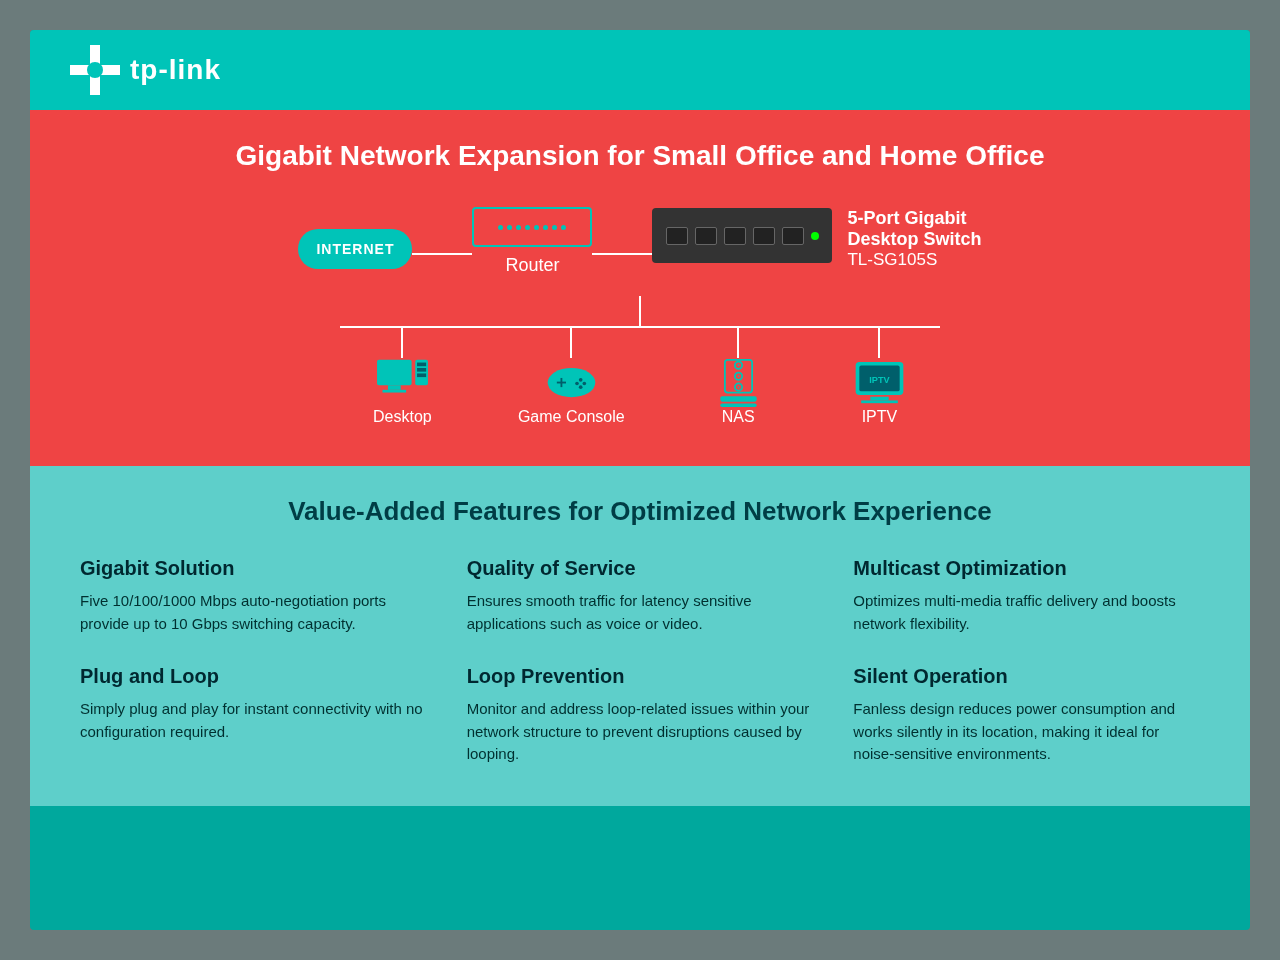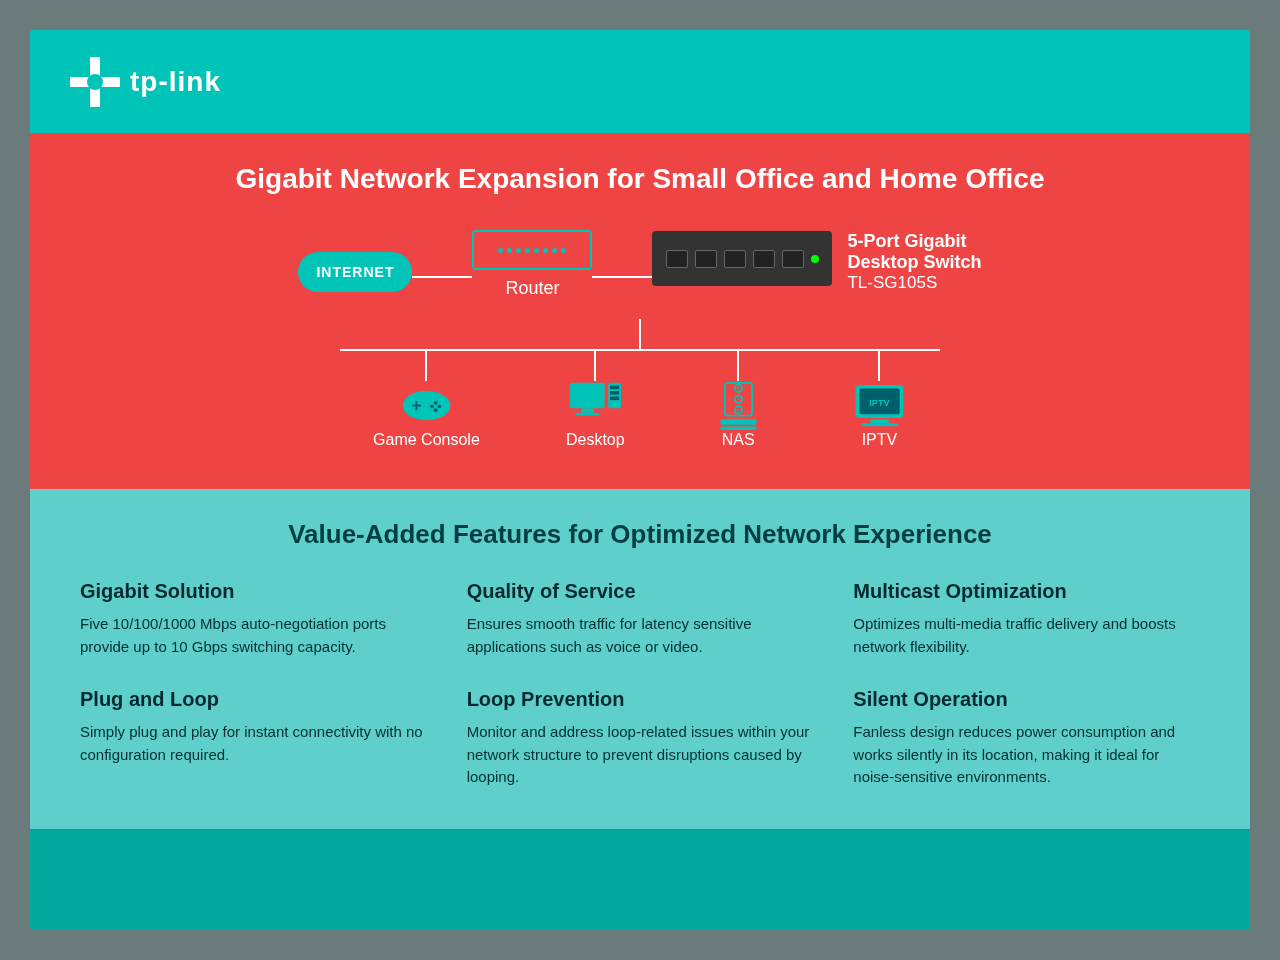--- a/index.html
+++ b/index.html
@@ -18,21 +18,21 @@
       left: 30px;
       right: 30px;
       bottom: 30px;
       background: #00a89d;
       border-radius: 4px;
     }
 
     
     .top-header {
       background: #00c4b8;
-      height: 103px;
+      height: 80px;
       display: flex;
       align-items: center;
       padding: 0 40px;
       border-radius: 4px 4px 0 0;
     }
 
     .tp-link-logo {
       display: flex;
       align-items: center;
       gap: 10px;
@@ -281,47 +281,47 @@
           <div style="color:white;font-size:18px;font-weight:bold;">Desktop Switch</div>
           <div style="color:white;font-size:17px;">TL-SG105S</div>
         </div>
       </div>
     </div>
 
     <div class="tree-section">
       <div class="tree-top-line"></div>
       <div class="tree-horizontal"></div>
       <div class="tree-branches">
+
+        <div class="branch">
+          <div class="branch-line"></div>
+          <svg class="device-svg" viewBox="0 0 60 55">
+            <rect x="2" y="2" width="38" height="28" rx="2" fill="#00c4b8"></rect>
+            <rect x="14" y="30" width="14" height="5" fill="#00c4b8"></rect>
+            <rect x="8" y="35" width="26" height="3" fill="#00c4b8"></rect>
+            <rect x="44" y="2" width="14" height="28" rx="2" fill="#00c4b8"></rect>
+            <rect x="46" y="5" width="10" height="4" fill="#005f6b"></rect>
+            <rect x="46" y="11" width="10" height="4" fill="#005f6b"></rect>
+            <rect x="46" y="17" width="10" height="4" fill="#005f6b"></rect>
+          </svg>
+          <div class="device-label">Desktop</div>
+        </div>
 
         <div class="branch">
           <div class="branch-line"></div>
           <svg class="device-svg" viewBox="0 0 60 45">
             <ellipse cx="30" cy="22" rx="26" ry="16" fill="#00c4b8"></ellipse>
             <rect x="18" y="17" width="2" height="10" fill="#005f6b"></rect>
             <rect x="14" y="21" width="10" height="2" fill="#005f6b"></rect>
             <circle cx="40" cy="19" r="2" fill="#005f6b"></circle>
             <circle cx="44" cy="23" r="2" fill="#005f6b"></circle>
             <circle cx="36" cy="23" r="2" fill="#005f6b"></circle>
             <circle cx="40" cy="27" r="2" fill="#005f6b"></circle>
           </svg>
           <div class="device-label">Game Console</div>
-        </div>
-
-        <div class="branch">
-          <div class="branch-line"></div>
-          <svg class="device-svg" viewBox="0 0 60 55">
-            <rect x="2" y="2" width="38" height="28" rx="2" fill="#00c4b8"></rect>
-            <rect x="14" y="30" width="14" height="5" fill="#00c4b8"></rect>
-            <rect x="8" y="35" width="26" height="3" fill="#00c4b8"></rect>
-            <rect x="44" y="2" width="14" height="28" rx="2" fill="#00c4b8"></rect>
-            <rect x="46" y="5" width="10" height="4" fill="#005f6b"></rect>
-            <rect x="46" y="11" width="10" height="4" fill="#005f6b"></rect>
-            <rect x="46" y="17" width="10" height="4" fill="#005f6b"></rect>
-          </svg>
-          <div class="device-label">Desktop</div>
         </div>
 
         <div class="branch">
           <div class="branch-line"></div>
           <svg class="device-svg" viewBox="0 0 50 55">
             <rect x="10" y="2" width="30" height="36" rx="3" stroke="#00c4b8" stroke-width="2" fill="none"></rect>
             <circle cx="25" cy="8" r="4" stroke="#00c4b8" stroke-width="2" fill="none"></circle>
             <circle cx="25" cy="8" r="1" fill="#00c4b8"></circle>
             <circle cx="25" cy="20" r="4" stroke="#00c4b8" stroke-width="2" fill="none"></circle>
             <circle cx="25" cy="20" r="1" fill="#00c4b8"></circle>

